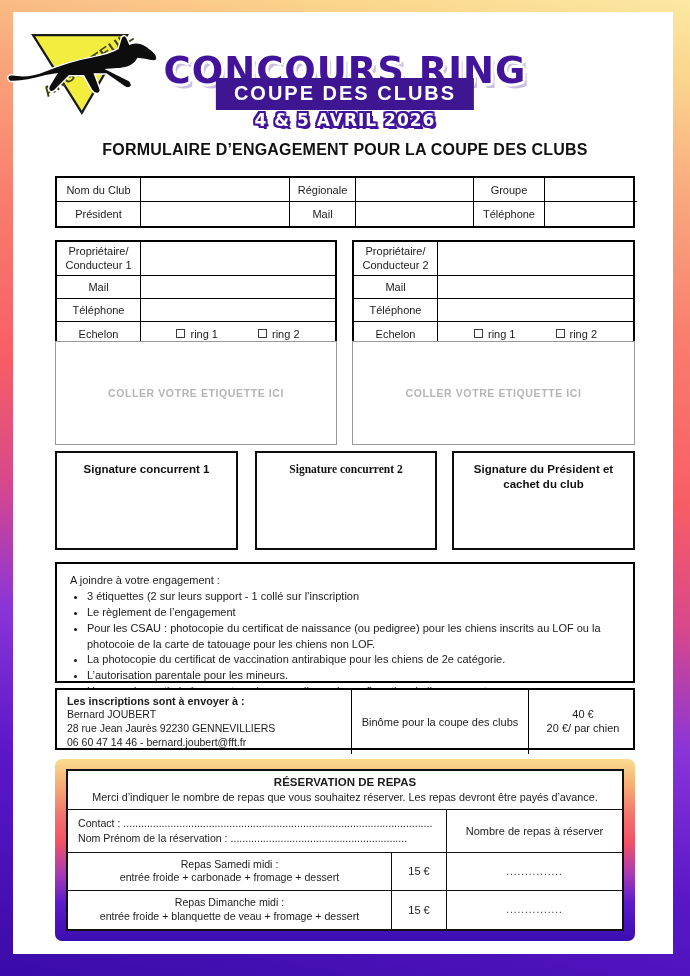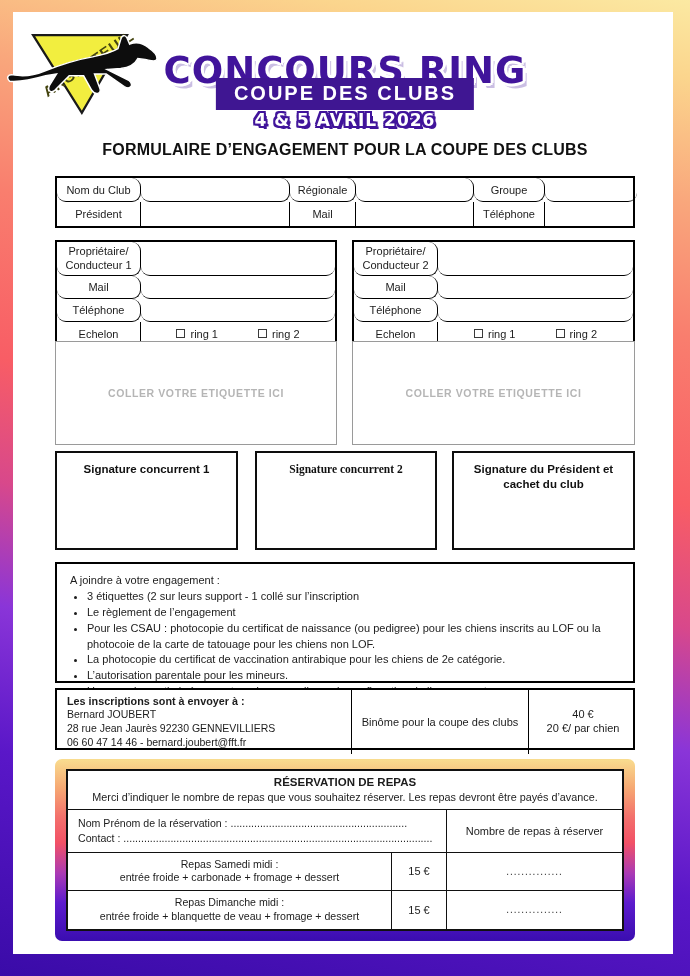--- a/index.html
+++ b/index.html
@@ -45,21 +45,21 @@
     position:absolute; top:141px; left:0; width:100%; text-align:center;
     font-size:16px; font-weight:bold; color:#111; letter-spacing:0.2px;
   }
   
   .tbl { position:absolute; display:grid; border:2px solid #000; background:#fff; }
   .cell {
     display:flex; align-items:center; justify-content:center; text-align:center;
     font-size:11px; color:#1c1c1c; padding:2px 4px; min-width:0;
   }
   .br { border-right:1.6px solid #000; }
-  .bb { border-bottom:1.6px solid #000;border-radius:9px; }
+  .bb { border-bottom:1.6px solid #000; }
   .cell.two-line { flex-direction:column; line-height:1.25; }
   .club-tbl { left:55px; top:176px; width:580px;
     grid-template-columns:84px 149px 66px 118px 71px 92px; grid-auto-rows:24px; }
   .cond-tbl { top:240px; grid-template-columns:84px 1fr;
     grid-template-rows:34px 23px 23px 23px; }
   .cond-left { left:55px; width:282px; }
   .cond-right { left:352px; width:283px; }
   .ring-group { display:flex; align-items:center; gap:5px; }
   .rings { display:flex; gap:40px; }
   .checkbox { width:9px; height:9px; border:1.6px solid #3a3a3a; background:#fff; display:inline-block; }
@@ -251,22 +251,22 @@
   </div>
 
   <div class="meals-outer">
     <div class="meals-table">
       <div class="m-header">
         <div class="m-title">RÉSERVATION DE REPAS</div>
         <div class="m-sub">Merci d’indiquer le nombre de repas que vous souhaitez réserver. Les repas devront être payés d’avance.</div>
       </div>
       <div class="m-row2">
         <div class="m-name-cell">
+          <span>Contact : .........................................................................................................</span>
           <span>Nom Prénom de la réservation  : ............................................................</span>
-          <span>Contact : .........................................................................................................</span>
         </div>
         <div class="m-count-head">Nombre de repas à réserver</div>
       </div>
       <div class="m-row mid">
         <div class="m-desc">
           <span>Repas Samedi midi :</span>
           <span>entrée froide + carbonade + fromage + dessert</span>
         </div>
         <div class="m-price">15 €</div>
         <div class="m-count">...............</div>

